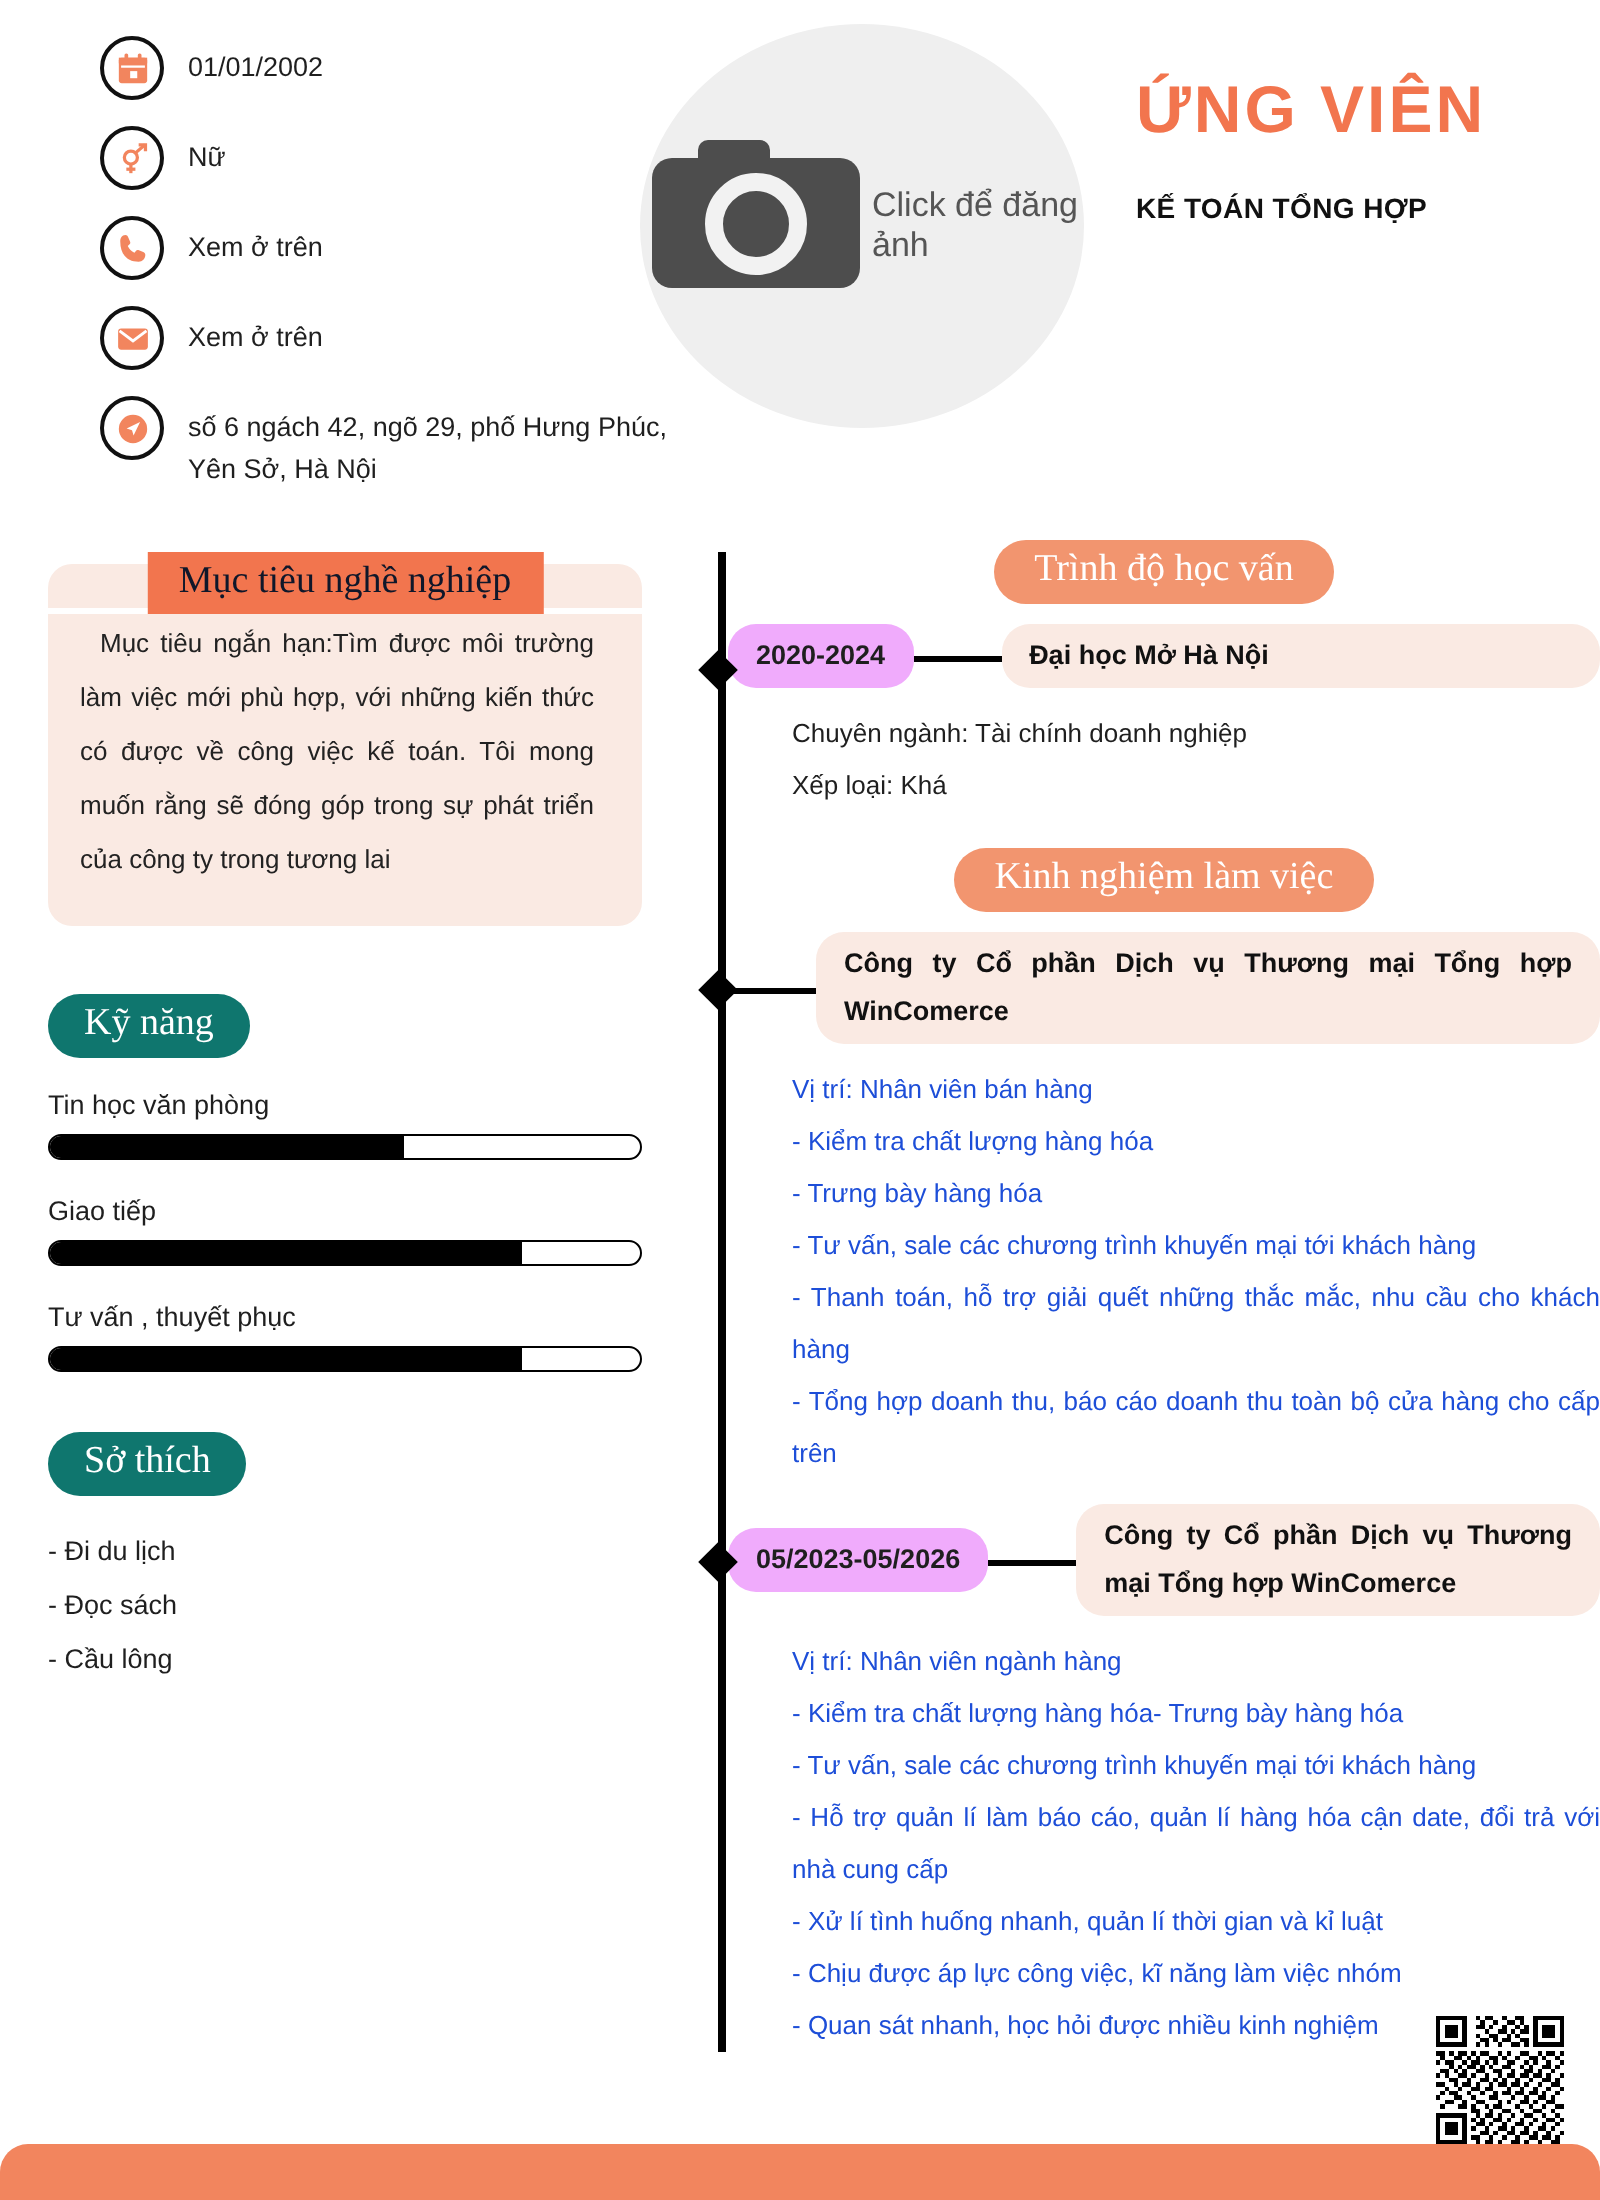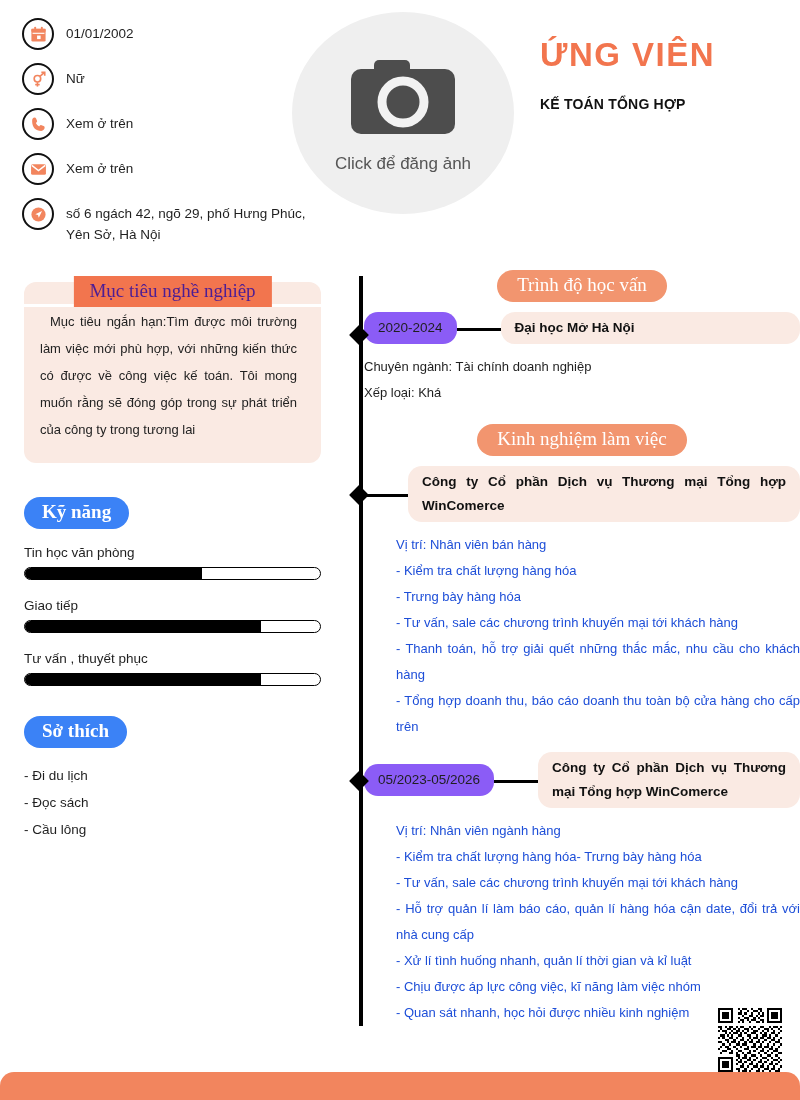--- a/index.html
+++ b/index.html
@@ -7,41 +7,41 @@
   body {
     font-family:"Liberation Sans", sans-serif;
     background:#ffffff;
     color:#1a1a1a;
     position:relative;
     overflow:hidden;
   }
   .page { position:relative; width:800px; height:1100px; }
 
   
-  .header { position:relative; height:270px; }
+  .header { position:relative; height:270px;margin-left:28px; }
 
   .contact-list { position:absolute; left:22px; top:18px; width:290px; }
   .contact-row { display:flex; align-items:flex-start; margin-bottom:13px; }
   .ci-wrap {
     width:32px; height:32px; flex:0 0 32px;
     border:2.5px solid #111; border-radius:50%;
     display:flex; align-items:center; justify-content:center;
     margin-right:12px;
   }
   .ci-wrap svg { display:block; }
   .contact-text {
     font-size:13.5px; line-height:21px; color:#1f1f1f;
     padding-top:5px;
   }
 
   .photo-circle {
     position:absolute; left:292px; top:12px;
     width:222px; height:202px;
     background:#efefef; border-radius:50%;
-    display:flex; flex-direction:column;
+    display:flex; flex-direction:row;
     align-items:center; justify-content:center;
   }
   .cam-icon { margin-bottom:6px; }
   .photo-label { font-size:17px; color:#555; }
 
   .name-block { position:absolute; left:540px; top:36px; }
   .cand-name {
     font-size:33px; font-weight:bold; color:#F2754E;
     letter-spacing:1.5px; line-height:38px;
   }
@@ -56,41 +56,40 @@
   .right-col { position:absolute; left:350px; top:0; width:450px; }
 
   
   .obj-wrap { position:relative; margin:12px 24px 0 24px; }
   .obj-box {
     background:#FAEAE3; border-radius:12px;
     padding:26px 24px 20px 16px;
   }
   .obj-title {
     position:absolute; left:50%; top:-6px; transform:translateX(-50%);
-    background:#F2754E; color:#4c1d95;
+    background:#F2754E; color:#0f172a;
     font-family:"Liberation Serif", serif;
     font-size:19px; padding:4px 16px 5px 16px;
     white-space:nowrap; z-index:2;
   }
   .obj-strip {
     position:absolute; left:0; top:22px; width:100%; height:3px;
     background:#fff; z-index:1;
   }
   .obj-text {
     font-size:13px; line-height:27px; text-align:justify;
     color:#222; text-indent:10px;
   }
 
   
   .pill-left {
-    display:inline-block; background:#3b82f6; color:#fff;
+    display:inline-block; background:#0f766e; color:#fff;
     font-family:"Liberation Serif", serif; font-size:19px;
     padding:4px 18px 6px 18px; border-radius:18px;
     margin:0 0 0 24px;
-    font-weight:bold;
   }
 
   .skills { margin:16px 24px 0 24px; }
   .skill { margin-bottom:18px; }
   .skill-name { font-size:13.5px; color:#1f1f1f; margin-bottom:7px; }
   .bar {
     height:13px; border:1.6px solid #000; border-radius:7px;
     background:#fff; overflow:hidden;
   }
   .bar-fill { height:100%; background:#000; }
@@ -111,38 +110,38 @@
     padding:4px 20px 6px 20px; border-radius:18px;
   }
   .entry { position:relative; margin-top:10px; }
   .diamond {
     position:absolute; left:-12px; top:16px;
     width:14px; height:14px; background:#000;
     transform:rotate(45deg);
   }
   .entry-head { display:flex; align-items:stretch; }
   .date-pill {
-    background:#8b5cf6; border-radius:14px;
+    background:#f0abfc; border-radius:14px;
     font-size:13.5px; line-height:24px; color:#1f1f1f;
-    padding:4px 14px; flex:0 0 auto; align-self:center;
+    padding:4px 14px; flex:0 0 auto; align-self:center;font-weight:bold;
   }
   .connector { flex:0 0 44px; position:relative; align-self:center; }
   .connector:before {
     content:""; position:absolute; left:0; right:0; top:50%;
     height:2.5px; background:#000;
   }
   .org-pill {
     background:#FAEAE3; border-radius:14px;
     font-size:13.5px; font-weight:bold; line-height:24px;
     color:#111; padding:4px 14px; flex:1 1 auto;
     text-align:justify;
   }
   .entry-body { margin:10px 0 0 32px; }
   .line { font-size:13px; line-height:26px; color:#1d4ed8; text-align:justify; }
-  .edu-line { font-size:13px; line-height:26px; color:#1f1f1f; }
+  .edu-line { font-size:13px; line-height:26px; color:#1f1f1f; margin-left:32px; }
 
   
   .qr {
     position:absolute; right:18px; bottom:28px;
     width:64px; height:64px; z-index:5;
   }
   .footer-bar {
     position:absolute; left:0; bottom:0; width:800px; height:28px;
     background:#F2855E; border-top-left-radius:14px; border-top-right-radius:14px;
   }

